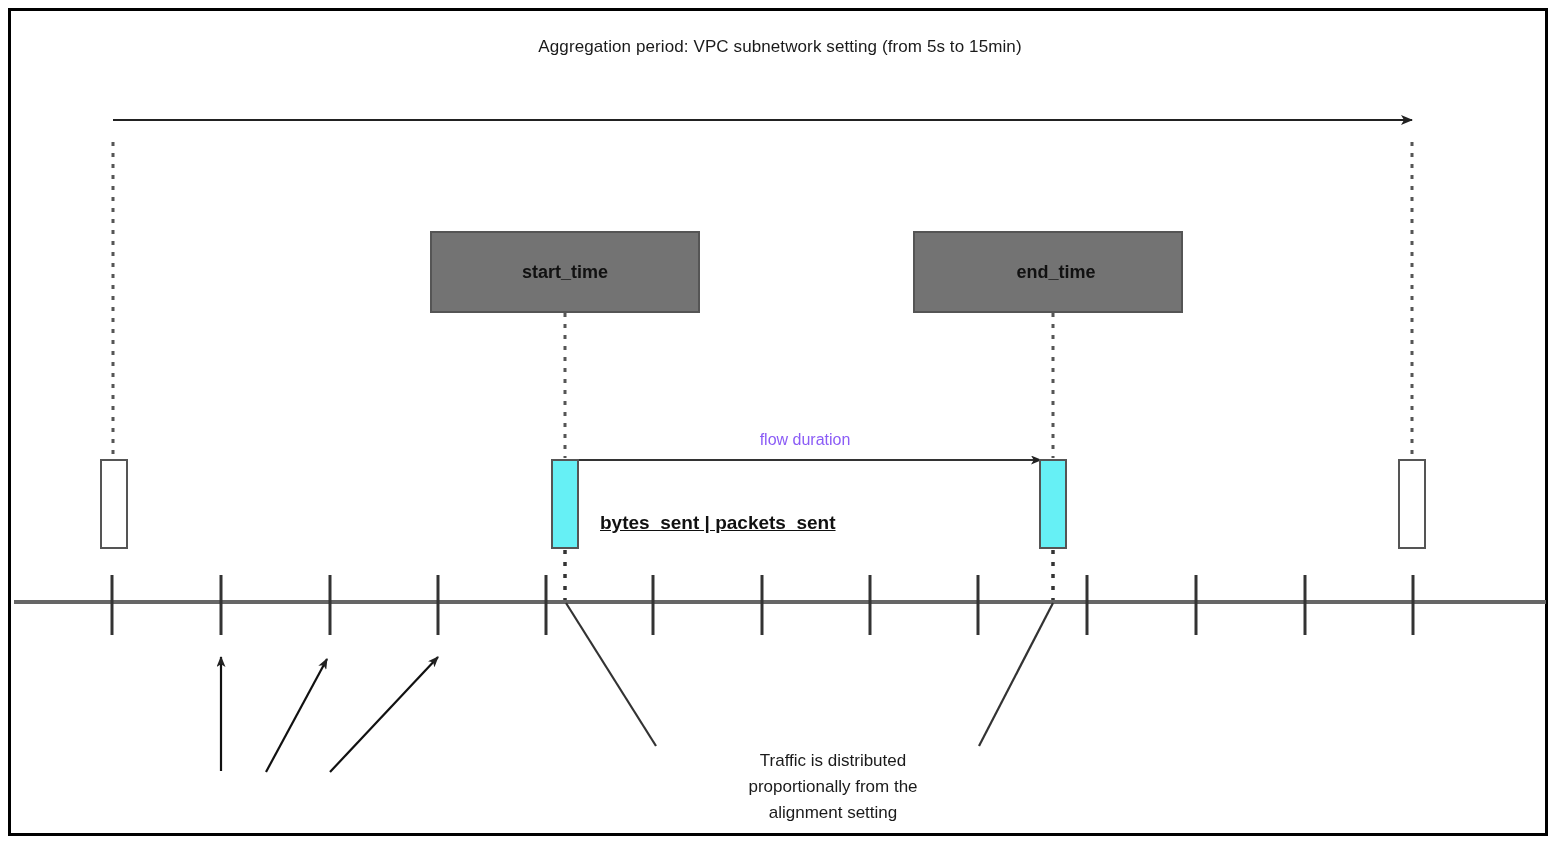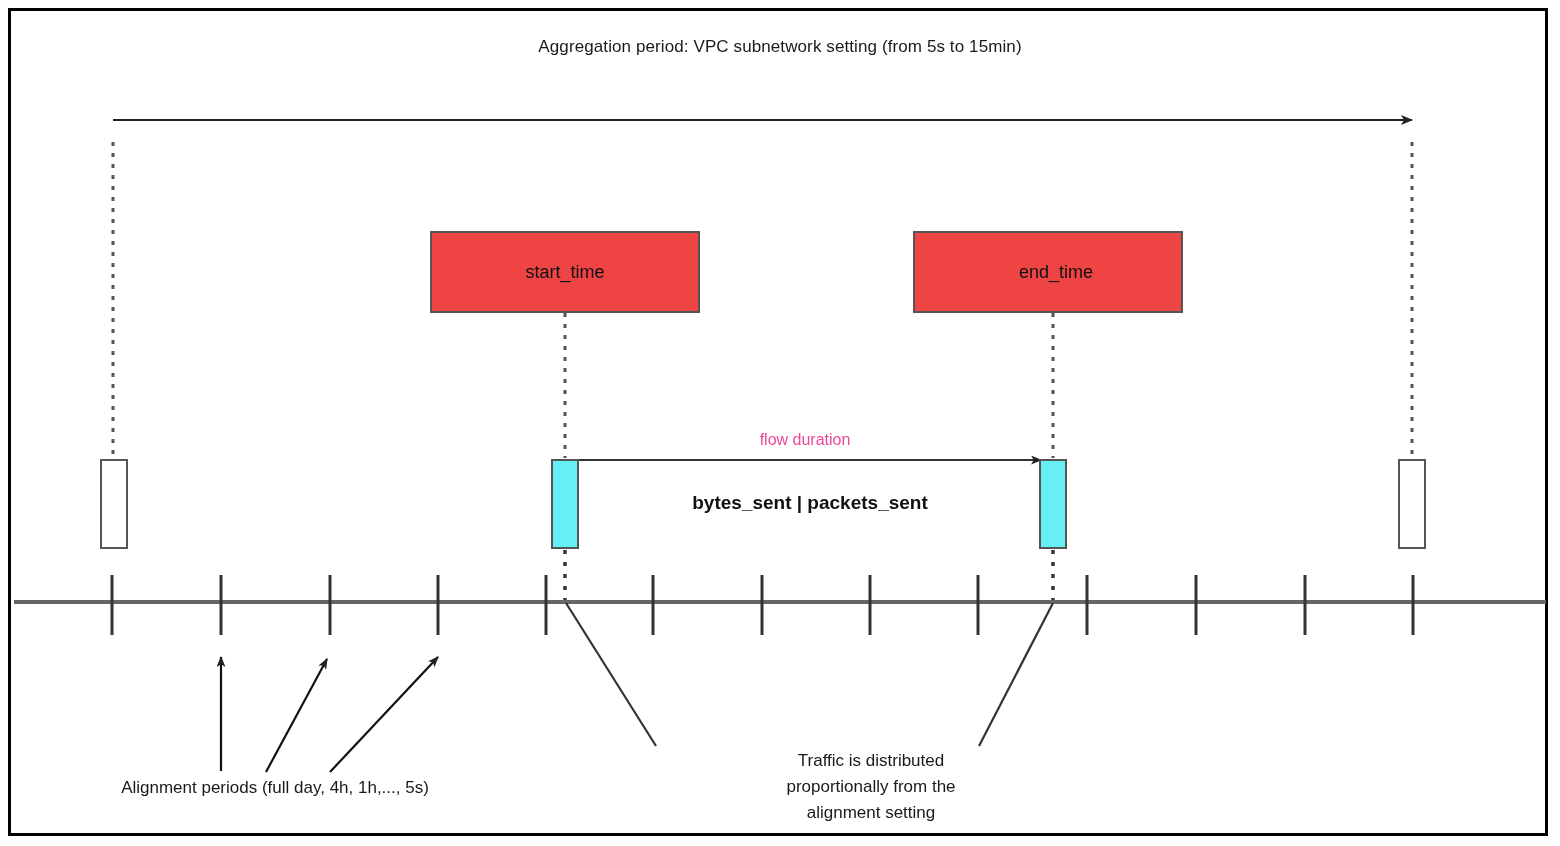--- a/index.html
+++ b/index.html
@@ -42,26 +42,26 @@
     width: 1560px;
     text-align: center;
     font-size: 17px;
     color: #1a1a1a;
     letter-spacing: 0.1px;
   }
   .node-box {
     position: absolute;
     box-sizing: border-box;
     border: 2px solid #555555;
-    background: #ef4444;
+    background: #737373;
     display: flex;
     align-items: center;
     justify-content: center;
     font-size: 18px;
-    font-weight: normal;
+    font-weight: bold;
     color: #111111;
   }
   #start-time-box {
     left: 430px;
     top: 231px;
     width: 270px;
     height: 82px;
   }
   #end-time-box {
     left: 913px;
@@ -106,44 +106,44 @@
     width: 28px;
     height: 90px;
   }
   .flow-duration-label {
     position: absolute;
     left: 640px;
     top: 431px;
     width: 330px;
     text-align: center;
     font-size: 16px;
-    color: #ec4899;
+    color: #8b5cf6;
   }
   .bytes-label {
     position: absolute;
     left: 600px;
-    top: 492px;
+    top: 512px;
     width: 420px;
-    text-align: center;
     font-size: 19px;
     font-weight: bold;
     color: #111111;
+    text-decoration: underline;
   }
   .alignment-label {
     position: absolute;
     left: 40px;
     top: 778px;
     width: 470px;
     text-align: center;
     font-size: 17px;
     color: #1a1a1a;
   }
   .traffic-label {
     position: absolute;
-    left: 716px;
+    left: 678px;
     top: 748px;
     width: 310px;
     text-align: center;
     font-size: 17px;
     line-height: 26px;
     color: #1a1a1a;
   }
 </style>
 </head>
 <body>
@@ -216,21 +216,20 @@
   <div class="period-marker" id="marker-left"></div>
   <div class="period-marker" id="marker-right"></div>
 
   <div class="flow-bar" id="flow-bar-start"></div>
   <div class="flow-bar" id="flow-bar-end"></div>
 
   <div class="flow-duration-label">flow duration</div>
 
   <div class="bytes-label">bytes_sent | packets_sent</div>
 
-  <div class="alignment-label">Alignment periods (full day, 4h, 1h,..., 5s)</div>
 
   <div class="traffic-label">
     <div>Traffic is distributed</div>
     <div>proportionally from the</div>
     <div>alignment setting</div>
   </div>
 
 </div>
 
 </body></html>

